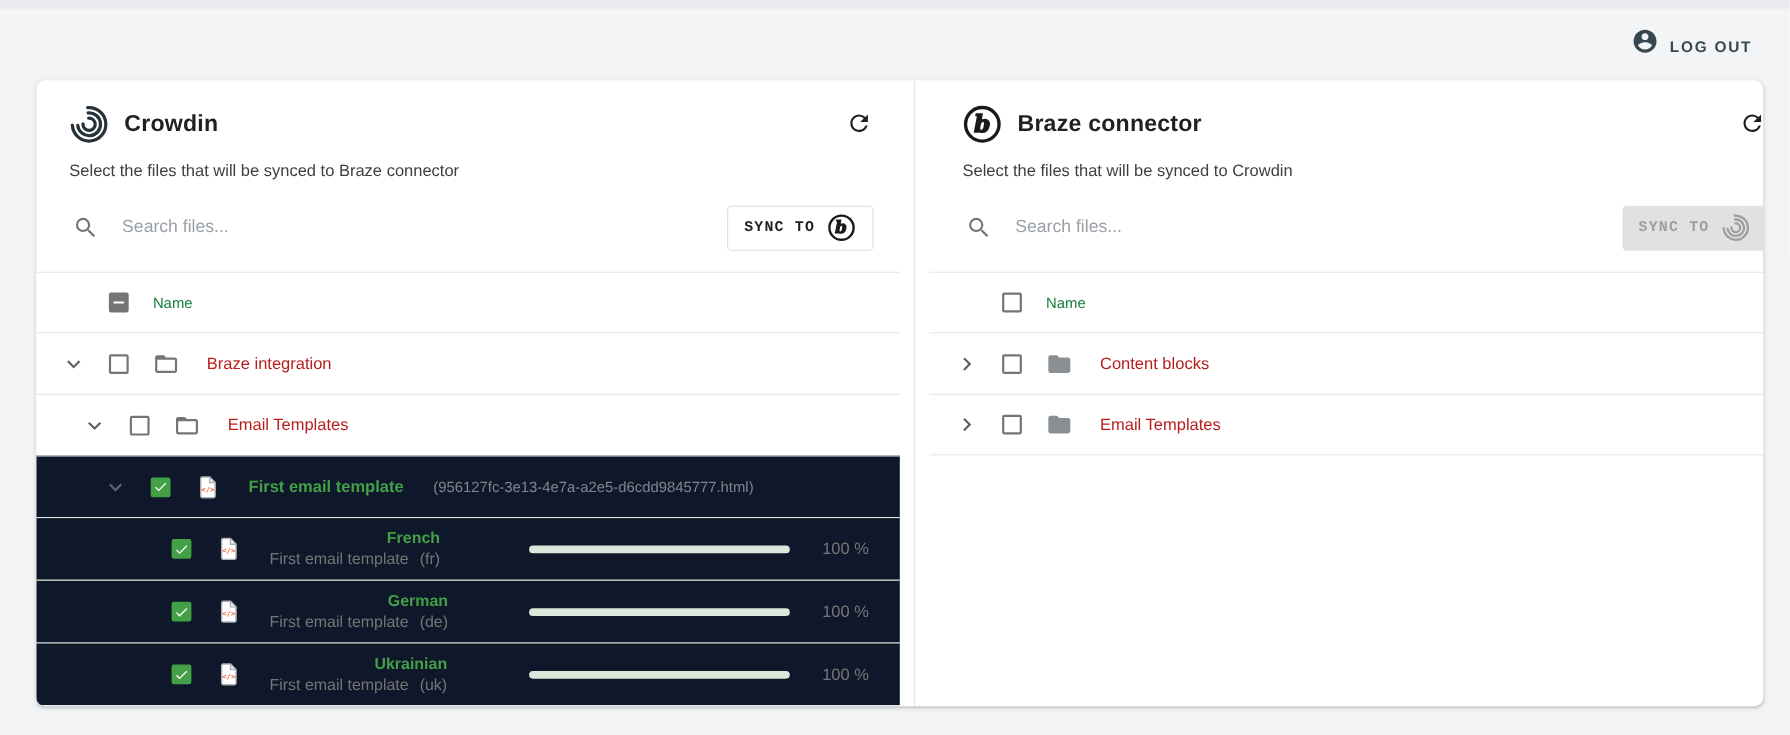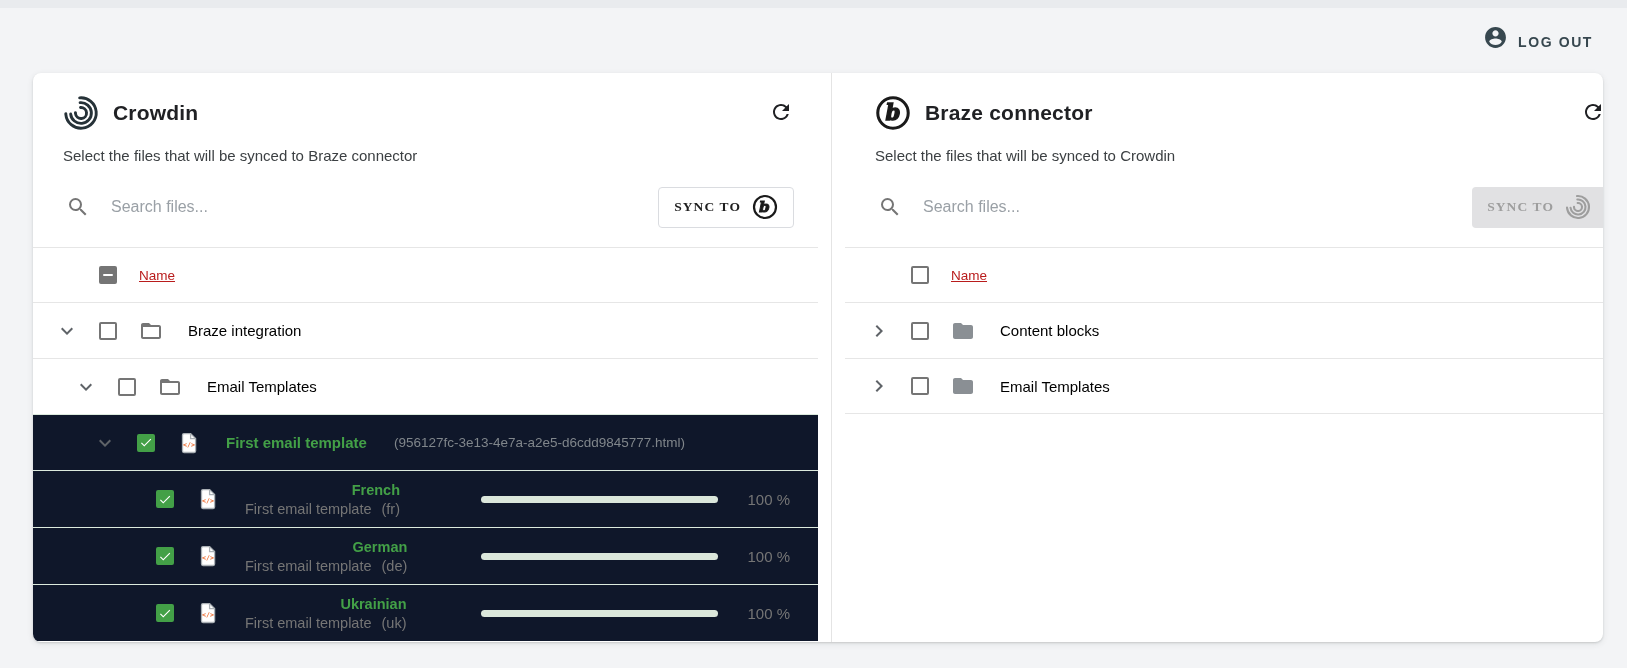--- a/index.html
+++ b/index.html
@@ -29,49 +29,49 @@
   .refresh-btn svg { width:24px; height:24px; fill:#202124; }
   .subtitle { margin-top:14px; font-size:15px; color:#3c4043; }
 
   .search-row { display:flex; align-items:center; margin-top:22px; height:42px; }
   .search-icon { width:24px; height:24px; fill:#757575; flex:none; margin-left:3px; margin-right:21px; }
   .search-input { flex:1; border:none; outline:none; font-family:inherit; font-size:16px; color:#202124;
                   background:transparent; min-width:0; margin-right:16px; }
   .search-input::placeholder { color:#9aa0a6; }
   .sync-btn { height:41px; padding:0 15px; display:flex; align-items:center; gap:11px; flex:none;
               background:#fff; border:1px solid #dadce0; border-radius:4px; cursor:pointer;
-              font-family:Liberation Serif, serif; font-size:13.5px; font-weight:bold; letter-spacing:1.1px; color:#1f1f1f; }
+              font-family:Liberation Mono, monospace; font-size:13.5px; font-weight:bold; letter-spacing:1.1px; color:#1f1f1f; }
   .sync-btn.disabled { background:#e1e1e3; border:none; color:#9e9e9e; cursor:default; }
   .mini-logo { width:26px; height:26px; }
 
   
   .tree { flex:1; display:flex; flex-direction:column; }
   .row { display:flex; align-items:center; height:56px; flex:none; border-top:1px solid #e6e6e6;
          padding-left:22px; padding-right:28px; cursor:pointer; background:#fff; }
   .tree-head { height:55px; cursor:default; border-top:1px solid #e6e6e6; }
-  .head-label { font-size:13.5px; color:#b91c1c;text-decoration:underline; }
+  .head-label { font-size:13.5px; color:#15803d; }
   .indent-1 { padding-left:41px; }
   .indent-2 { padding-left:60px; }
   .indent-3 { padding-left:79px; }
   .row.sel { background:#0f172a; border-top-color:#dbead c; }
   .row.sel { border-top-color:#dceadd; }
   .row.lang { height:57px; }
 
   .chev { width:24px; height:24px; flex:none; margin-right:20px; display:flex; align-items:center; justify-content:center; }
   .chev svg { width:24px; height:24px; fill:#5f6368; }
 
   .cbx { width:18px; height:18px; flex:none; margin-right:22px; border:2px solid #757575; border-radius:2px;
          background:#fff; display:flex; align-items:center; justify-content:center; }
   .cbx.checked { background:#43a047; border-color:#43a047; }
   .cbx.checked svg { width:15px; height:15px; fill:#fff; }
   .cbx.indet { background:#757575; border-color:#757575; }
   .cbx.indet .minus { width:10px; height:2.4px; background:#fff; border-radius:1px; }
 
   .node-icon { width:24px; height:24px; flex:none; margin-right:25px; }
-  .row-label { font-size:15px; color:#000000; }
+  .row-label { font-size:15px; color:#b91c1c; }
   .row-label.green { color:#43a047; font-weight:bold; }
   .filename { font-size:13.5px; color:#80868b; margin-left:27px; }
 
   .lang-col { display:flex; flex-direction:column; justify-content:center; gap:3px;align-items:flex-end; }
   .lang-name { font-size:14.5px; font-weight:bold; color:#43a047; }
   .lang-sub { font-size:14.5px; color:#757575; }
   .lang-code { margin-left:10px; }
   .spacer { flex:1; }
   .bar-track { width:237px; height:7px; border-radius:4px; background:#dbe7db; overflow:hidden; flex:none; }
   .bar-fill { height:100%; width:100%; background:#6f9ce8; border-radius:4px; }

